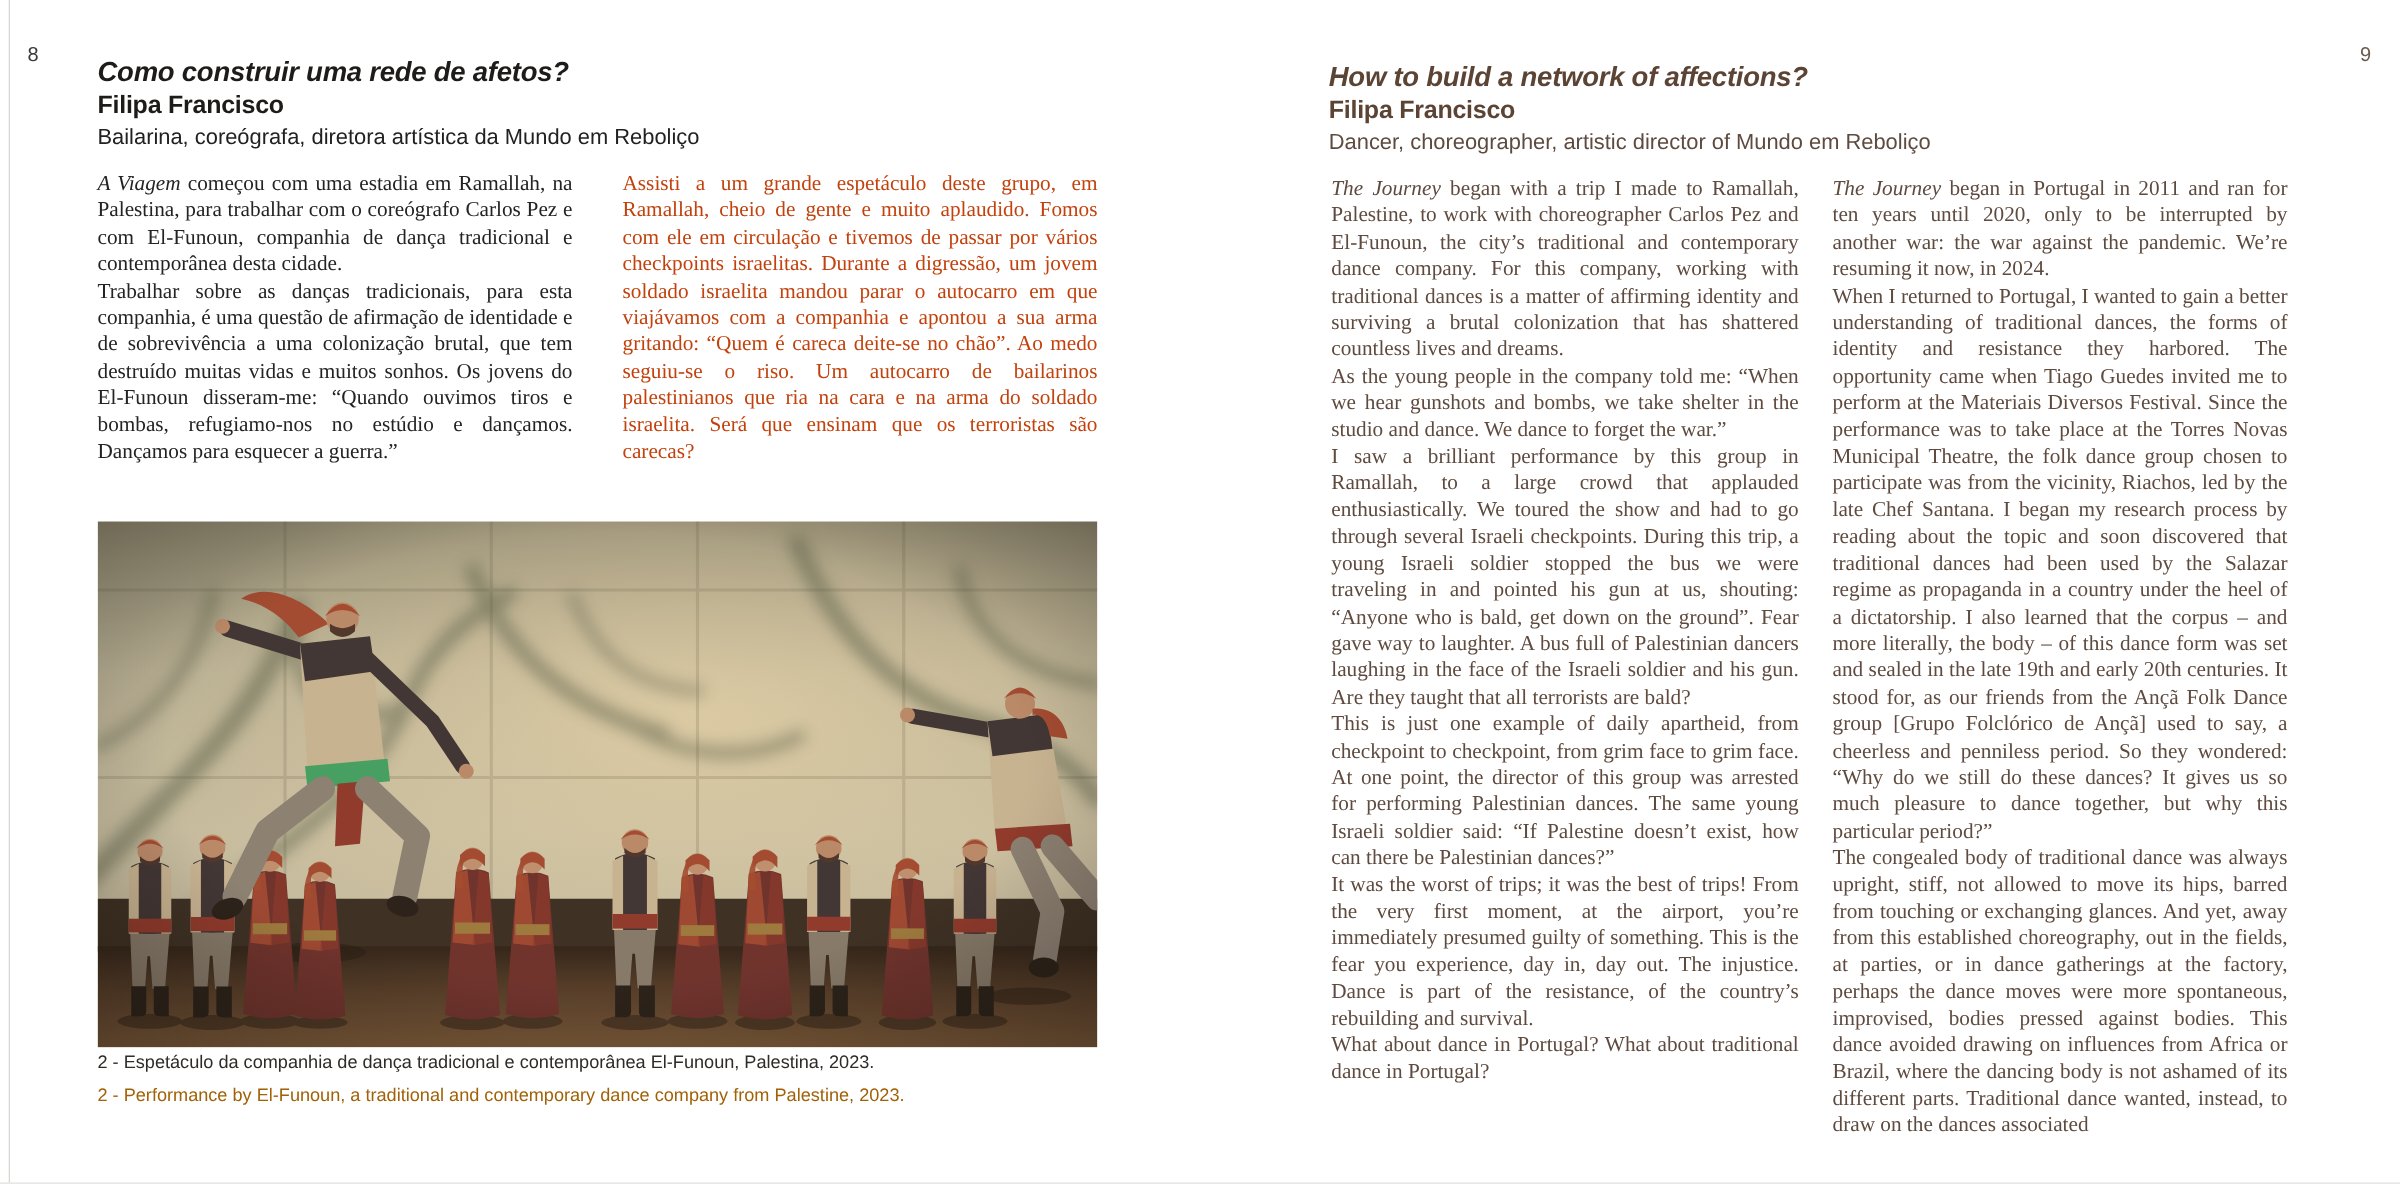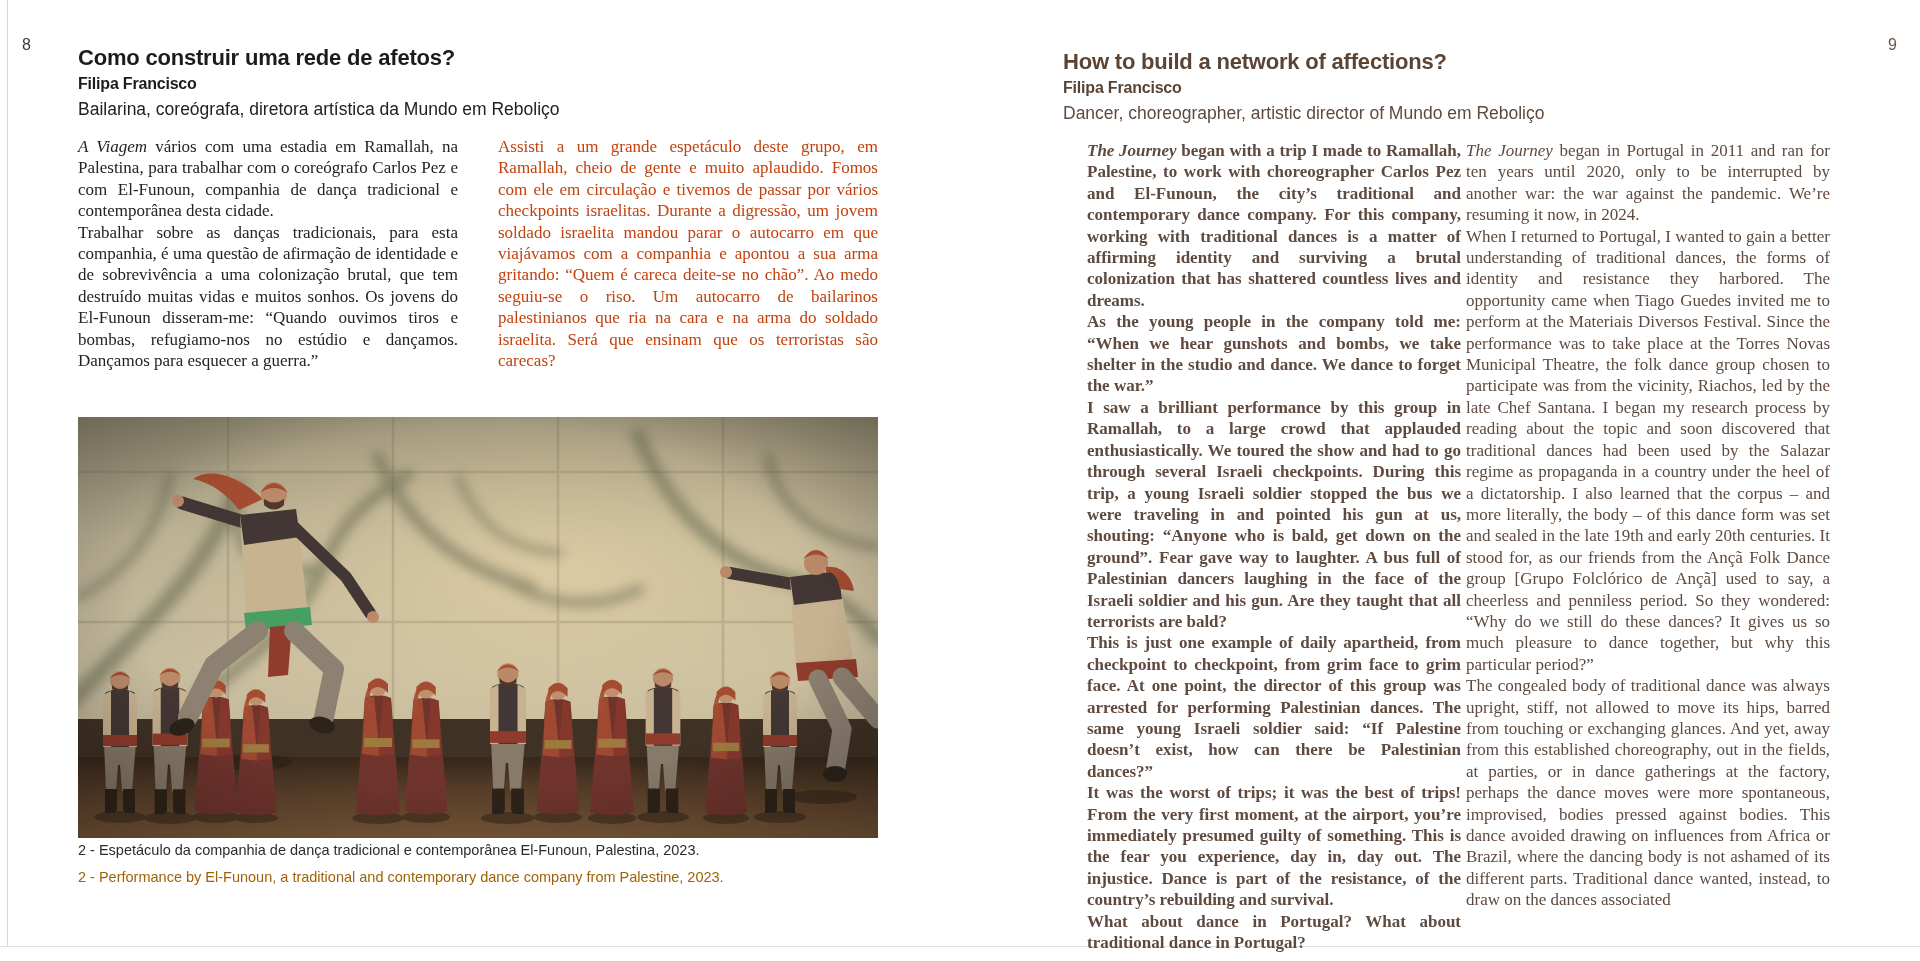--- a/index.html
+++ b/index.html
@@ -27,43 +27,44 @@
   }
   #pnum-left { left: 22px; top: 36px; color: #3a3a38; }
   #pnum-right { left: 1888px; top: 36px; color: #6a584a; }
 
   .header { position: absolute; font-family: "Liberation Sans", sans-serif; }
   #header-left { left: 78px; top: 44px; width: 800px; }
   #header-right { left: 1063px; top: 48px; width: 800px; }
   .header .title {
     margin: 0; font-size: 22px; line-height: 27px; font-weight: bold;
     letter-spacing: -0.2px;
+    font-style: italic;
   }
   .header .author {
-    margin: 1px 0 0 0; font-size: 16px; line-height: 24px; font-weight: bold;
+    margin: 1px 0 0 0; font-size: 20px; line-height: 24px; font-weight: bold;
     letter-spacing: -0.2px;
   }
   .header .role {
     margin: 2px 0 0 0; font-size: 17.5px; line-height: 23px; font-weight: normal;
   }
   #header-left .title, #header-left .author { color: #1d1c1a; }
   #header-left .role { color: #212121; }
   #header-right .title, #header-right .author { color: #5b4434; }
   #header-right .role { color: #5e4a3e; }
 
   .col {
     position: absolute;
     font-size: 17px; line-height: 21.4px;
     text-align: justify;
   }
   .col p { margin: 0; padding: 0; }
   .col .lead { font-style: italic; }
   #l-col1 { left: 78px;  top: 136px; width: 380px; color: #232323; }
   #l-col2 { left: 498px; top: 136px; width: 380px; color: #c2410c; }
-  #r-col1 { left: 1087px; top: 140px; width: 374px; color: #5e4a3e; font-weight: bold; }
+  #r-col1 { left: 1065px; top: 140px; width: 374px; color: #5e4a3e; }
   #r-col2 { left: 1466px; top: 140px; width: 364px; color: #5e4a3e; font-family: Liberation Serif, serif; }
 
   #photo-wrap {
     position: absolute; left: 78px; top: 417px; width: 800px; height: 421px;
     overflow: hidden;
   }
   .caption {
     position: absolute; left: 78px; width: 800px;
     font-family: "Liberation Sans", sans-serif;
     font-size: 14.5px; line-height: 18px;
@@ -82,21 +83,21 @@
   <div id="pnum-left" class="page-num">8</div>
   <div id="pnum-right" class="page-num">9</div>
 
   <div id="header-left" class="header">
     <h1 class="title">Como construir uma rede de afetos?</h1>
     <h2 class="author">Filipa Francisco</h2>
     <div class="role">Bailarina, coreógrafa, diretora artística da Mundo em Reboliço</div>
   </div>
 
   <div id="l-col1" class="col">
-    <p><span class="lead">A Viagem</span><span> vários com uma estadia em Ramallah, na Palestina, para trabalhar com o coreógrafo Carlos Pez e com El-Funoun, companhia de dança tradicional e contemporânea desta cidade.</span></p>
+    <p><span class="lead">A Viagem</span><span> começou com uma estadia em Ramallah, na Palestina, para trabalhar com o coreógrafo Carlos Pez e com El-Funoun, companhia de dança tradicional e contemporânea desta cidade.</span></p>
     <p>Trabalhar sobre as danças tradicionais, para esta companhia, é uma questão de afirmação de identidade e de sobrevivência a uma colonização brutal, que tem destruído muitas vidas e muitos sonhos. Os jovens do El-Funoun disseram-me: “Quando ouvimos tiros e bombas, refugiamo-nos no estúdio e dançamos. Dançamos para esquecer a guerra.”</p>
   </div>
   <div id="l-col2" class="col">
     <p>Assisti a um grande espetáculo deste grupo, em Ramallah, cheio de gente e muito aplaudido. Fomos com ele em circulação e tivemos de passar por vários checkpoints israelitas. Durante a digressão, um jovem soldado israelita mandou parar o autocarro em que viajávamos com a companhia e apontou a sua arma gritando: “Quem é careca deite-se no chão”. Ao medo seguiu-se o riso. Um autocarro de bailarinos palestinianos que ria na cara e na arma do soldado israelita. Será que ensinam que os terroristas são carecas?</p>
   </div>
 
   <div id="photo-wrap">
     <svg viewBox="0 0 800 421" width="800" height="421" role="img">
       <defs>
         <linearGradient id="bgGrad" x1="0" y1="0" x2="0" y2="1">

